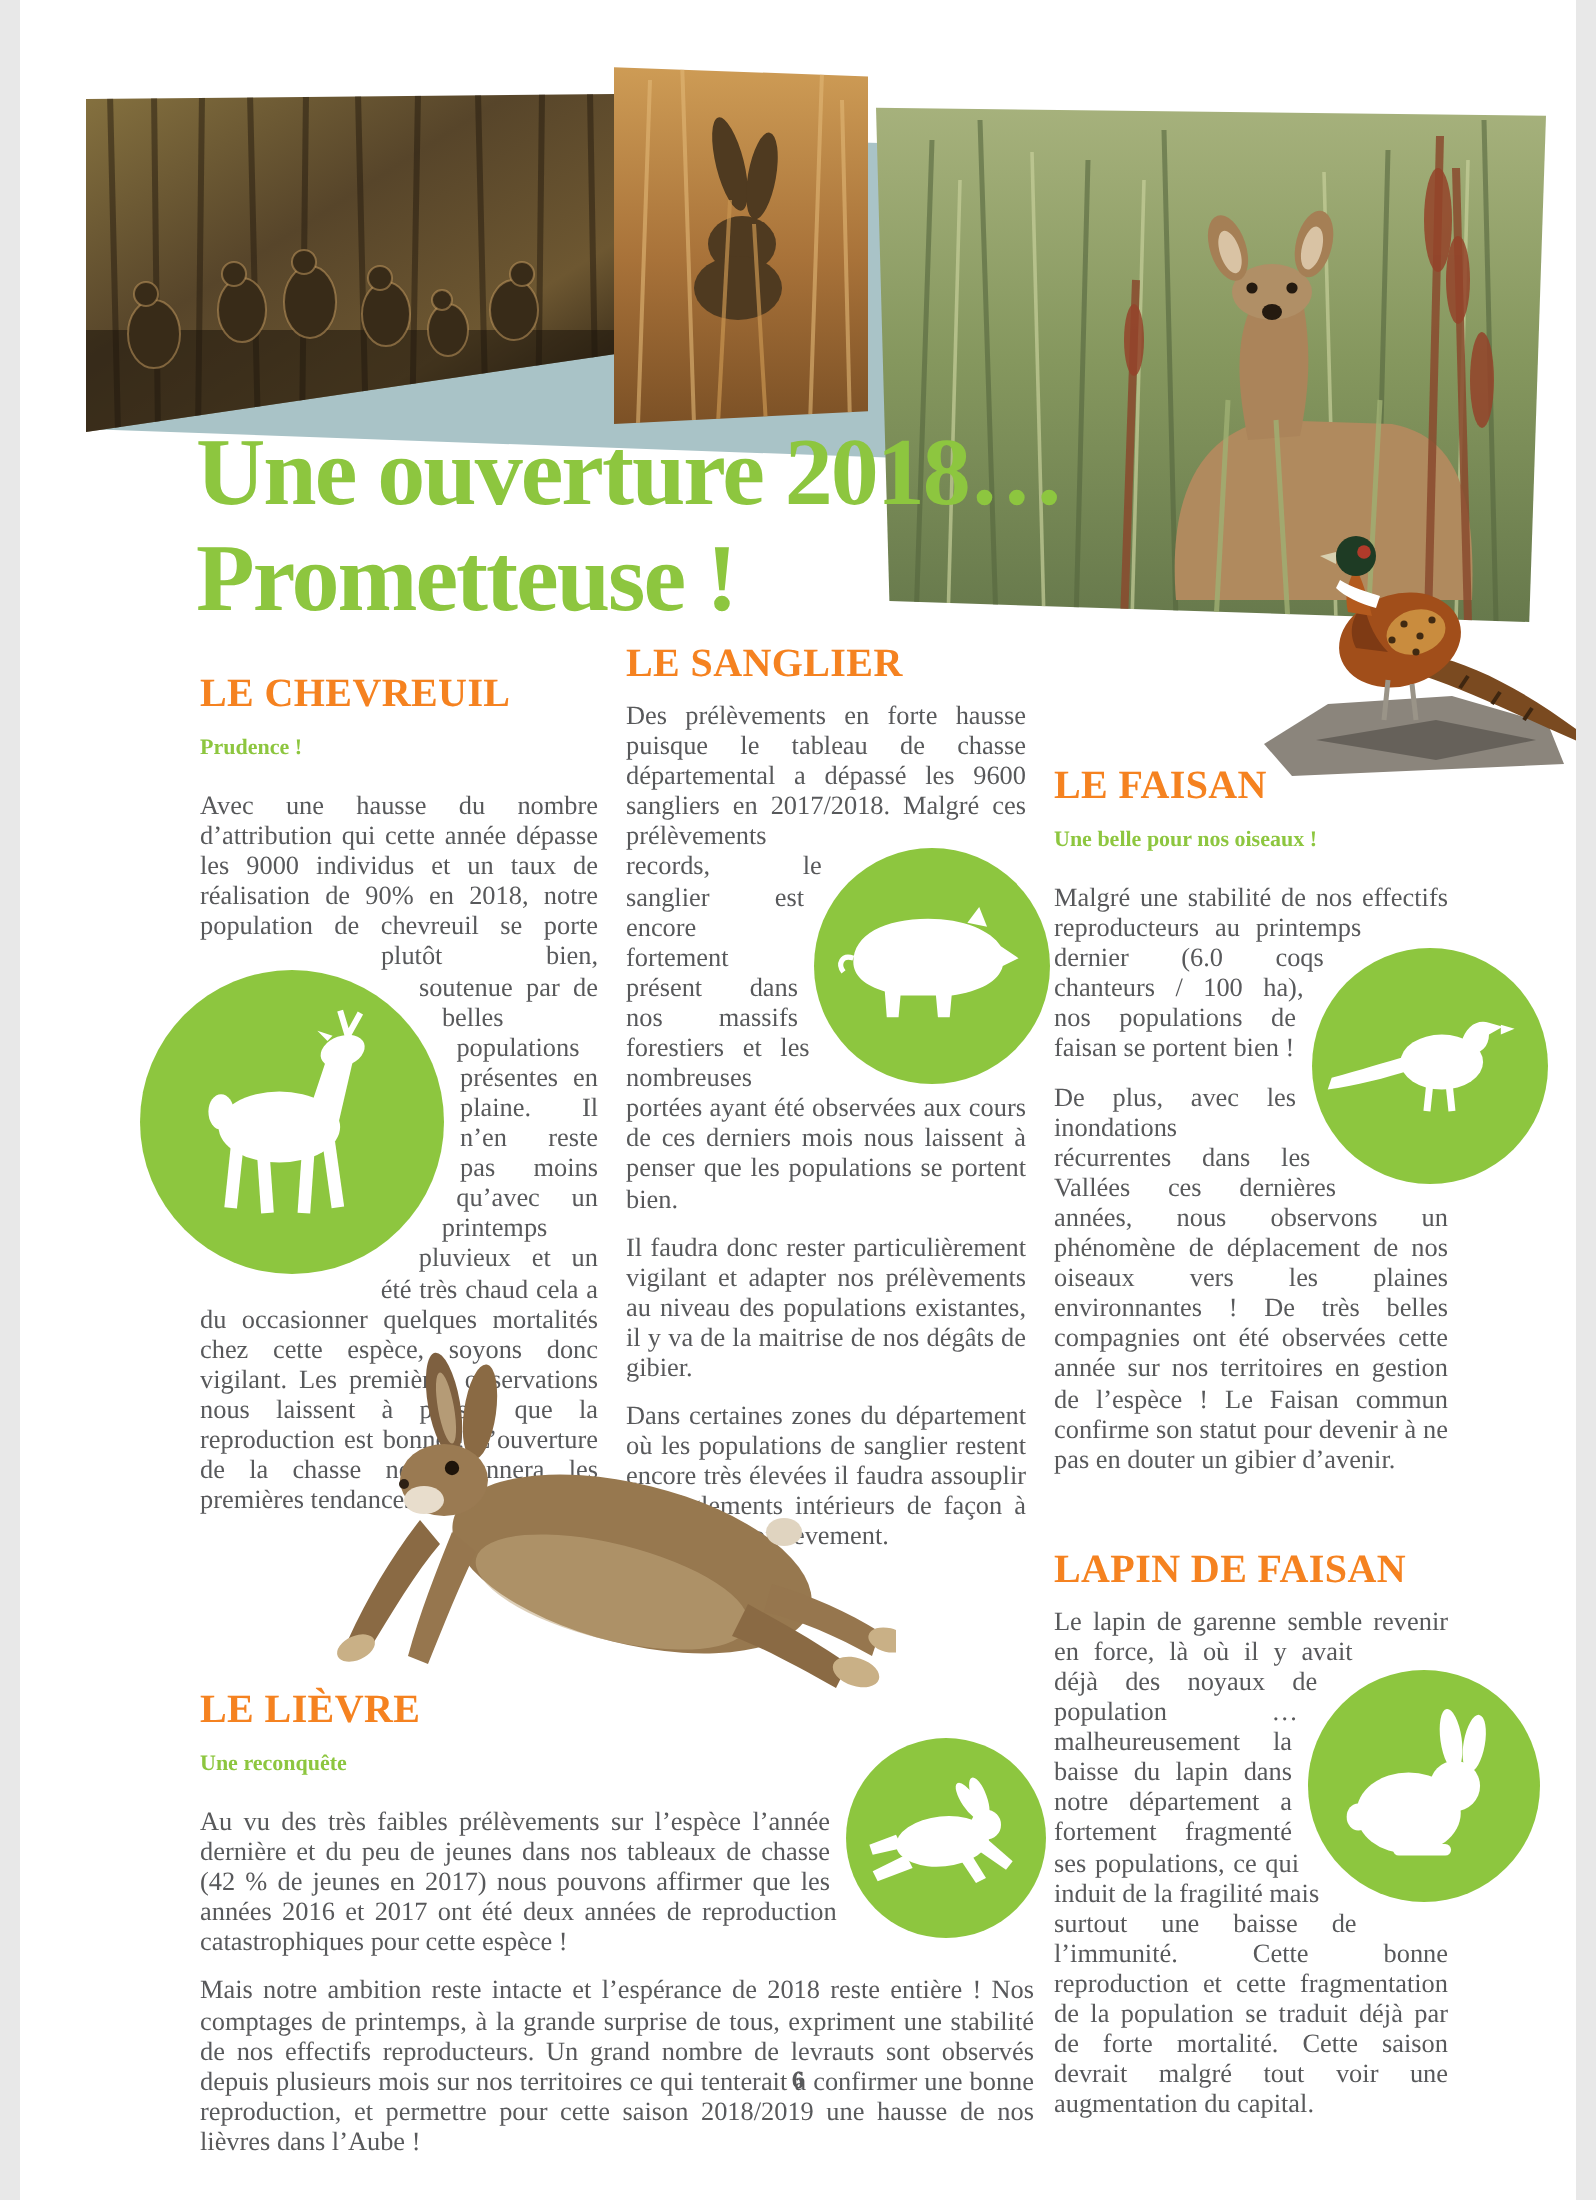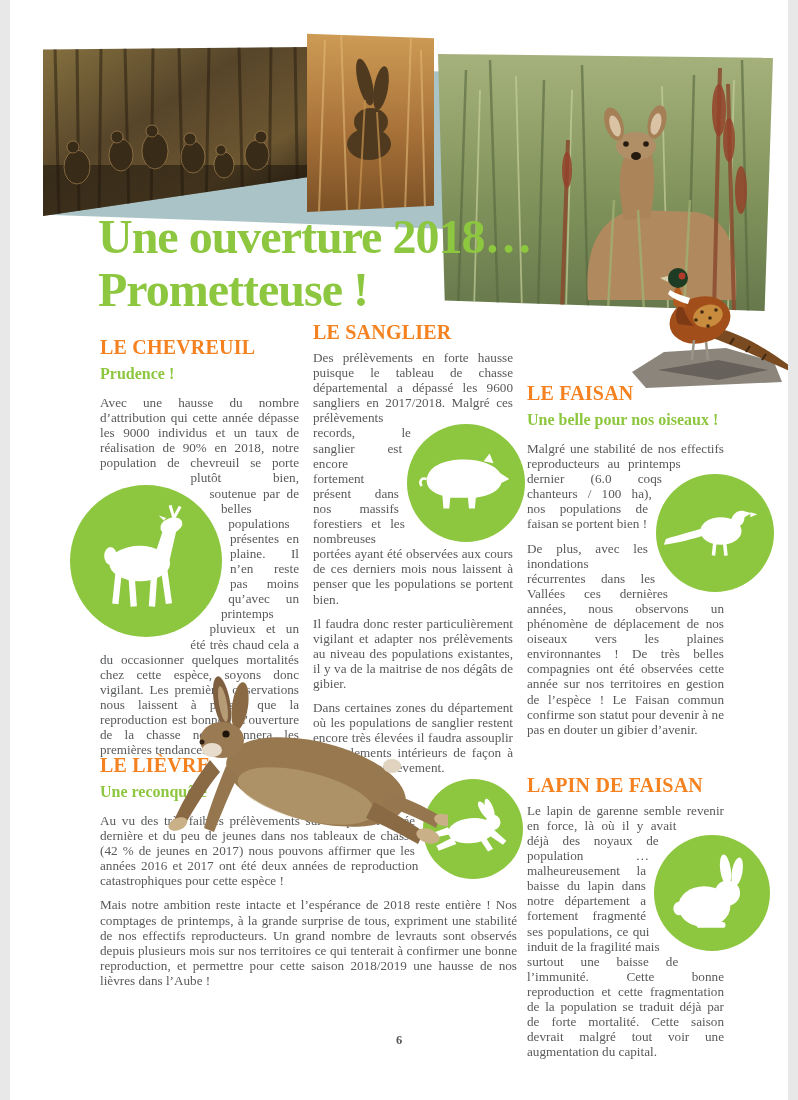--- a/index.html
+++ b/index.html
@@ -30,23 +30,23 @@
   }
   
   .pheasant-photo{position:absolute;left:588px;top:220px;width:202px;height:172px;z-index:3;pointer-events:none;}
   .pheasant-photo svg,.hare-photo svg{width:100%;height:100%;display:block;}
   .hare-photo{position:absolute;left:146px;top:674px;width:292px;height:188px;z-index:3;pointer-events:none;}
   
   .col{position:absolute;z-index:2;}
   .col1{left:90px;top:334px;width:199px;}
   .col2{left:303px;top:319px;width:200px;}
   .col3{left:517px;top:380px;width:197px;}
-  .lievre-block{left:90px;top:752px;width:417px;}
+  .lievre-block{left:90px;top:842px;width:417px;}
   .sec h2{color:var(--orange);font-size:20px;line-height:18px;letter-spacing:.2px;margin:4px 0 9px;}
-  .sec h3{color:var(--green);font-size:16px;line-height:18px;margin:0 0 12px;}
+  .sec h3{color:var(--green);font-size:11px;line-height:18px;margin:0 0 12px;}
   .sec .gap{display:block;height:26px;}
   p.body{
     color:var(--body_text);font-size:13.2px;line-height:15.1px;text-align:justify;
     hyphens:auto;-webkit-hyphens:auto;margin:0 0 9px;
   }
   
   .gcircle{color:var(--green);}
   .gcircle svg{width:100%;height:100%;display:block;}
   .c-deer{float:left;width:152px;height:152px;margin:90px 8px 4px -30px;shape-outside:content-box circle(53%);shape-margin:7px;}
   .c-boar{float:right;width:118px;height:118px;margin:74px -12px 4px 8px;shape-outside:content-box circle(53%);shape-margin:7px;}

